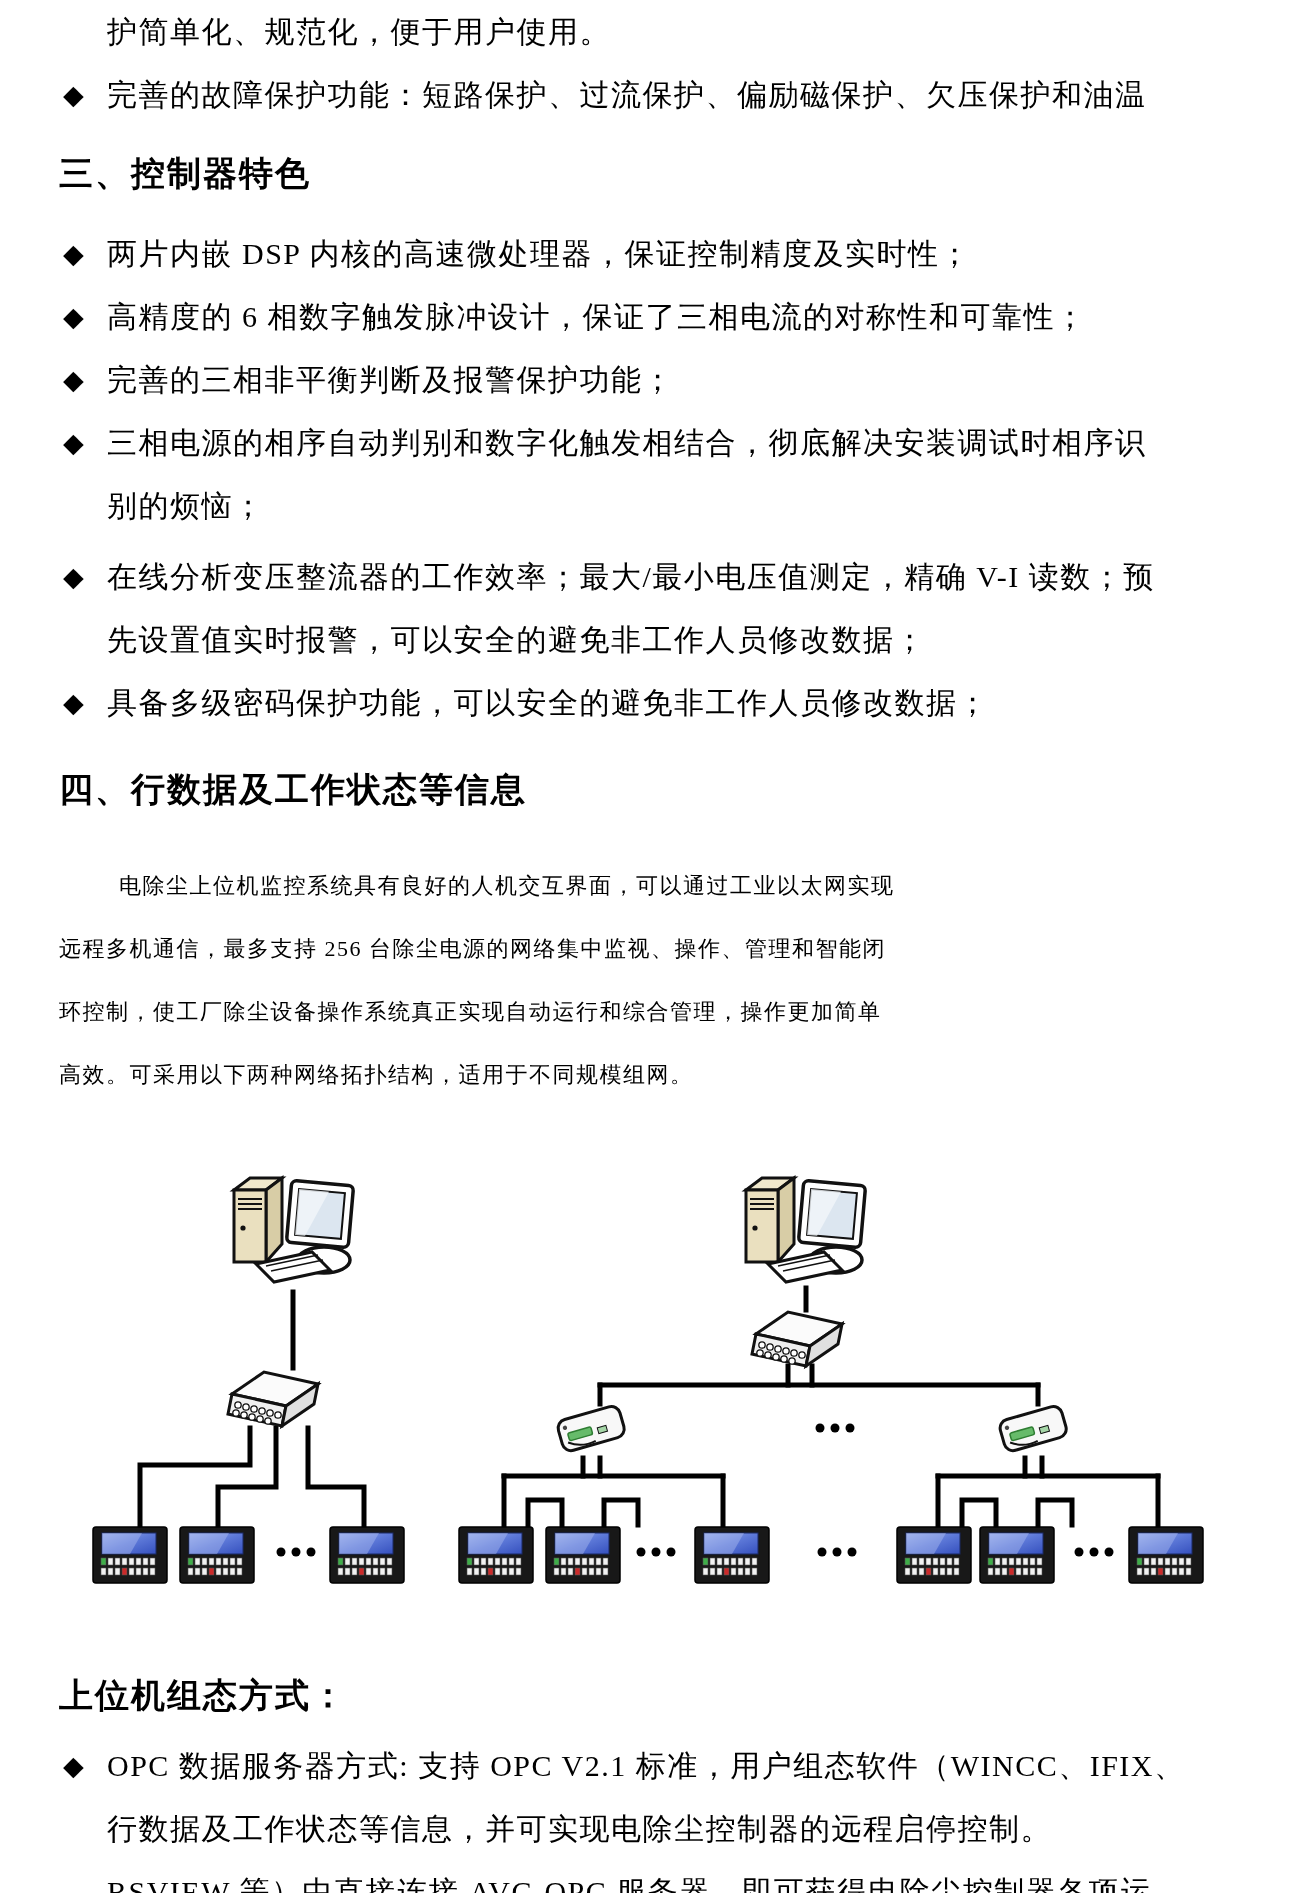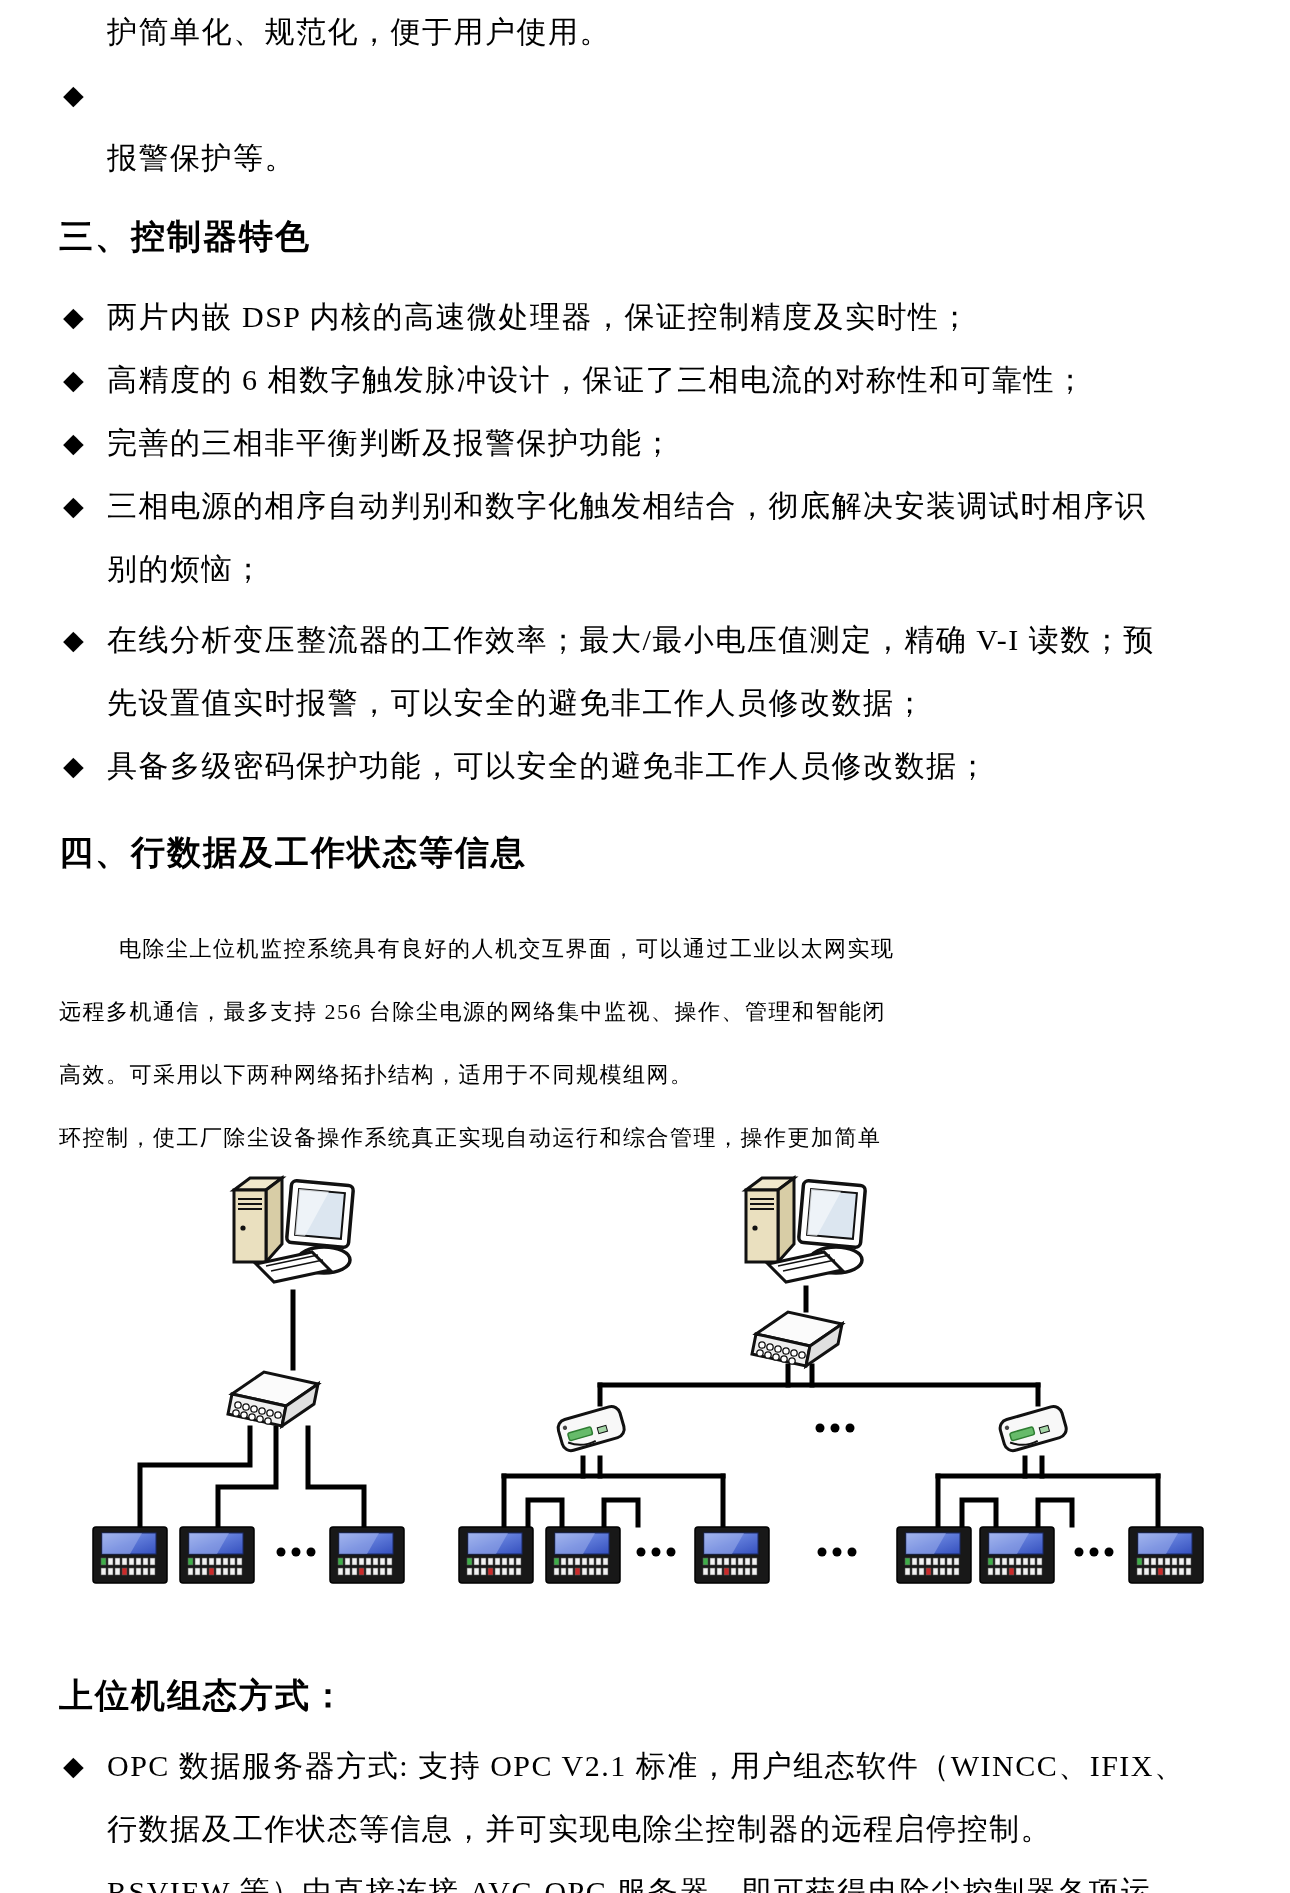--- a/index.html
+++ b/index.html
@@ -23,22 +23,22 @@
   #text-bottom{position:absolute;left:0;top:1668px;width:1126px;}
 </style>
 </head>
 <body>
 
 <div id="text-top">
   <div class="tline">护简单化、规范化，便于用户使用。</div>
 
   <div class="tline">
     <span class="bm">◆</span>
-  </div>
-  <div class="tline">报警保护等。</div>
+    <span>完善的故障保护功能：短路保护、过流保护、偏励磁保护、欠压保护和油温</span>
+  </div>
 
   <div class="sec-title mt20">三、控制器特色</div>
 
   <div class="tline mt16">
     <span class="bm">◆</span>
     <span>两片内嵌 DSP 内核的高速微处理器，保证控制精度及实时性；</span>
   </div>
   <div class="tline">
     <span class="bm">◆</span>
     <span>高精度的 6 相数字触发脉冲设计，保证了三相电流的对称性和可靠性；</span>
@@ -59,22 +59,22 @@
   <div class="tline">先设置值实时报警，可以安全的避免非工作人员修改数据；</div>
   <div class="tline">
     <span class="bm">◆</span>
     <span>具备多级密码保护功能，可以安全的避免非工作人员修改数据；</span>
   </div>
 
   <div class="sec-title mt28">四、行数据及工作状态等信息</div>
 
   <div class="pline indent mt32">电除尘上位机监控系统具有良好的人机交互界面，可以通过工业以太网实现</div>
   <div class="pline">远程多机通信，最多支持 256 台除尘电源的网络集中监视、操作、管理和智能闭</div>
+  <div class="pline">环控制，使工厂除尘设备操作系统真正实现自动运行和综合管理，操作更加简单</div>
   <div class="pline">高效。可采用以下两种网络拓扑结构，适用于不同规模组网。</div>
-  <div class="pline">环控制，使工厂除尘设备操作系统真正实现自动运行和综合管理，操作更加简单</div>
 </div>
 
 <svg id="diagram" width="1290" height="450" viewBox="0 1163 1290 450" xmlns="http://www.w3.org/2000/svg">
   <defs>
     <linearGradient id="lcd" x1="0" y1="0" x2="1" y2="1">
       <stop offset="0" stop-color="#9bb0ec"></stop>
       <stop offset="0.5" stop-color="#5d79d8"></stop>
       <stop offset="1" stop-color="#3550be"></stop>
     </linearGradient>
 

